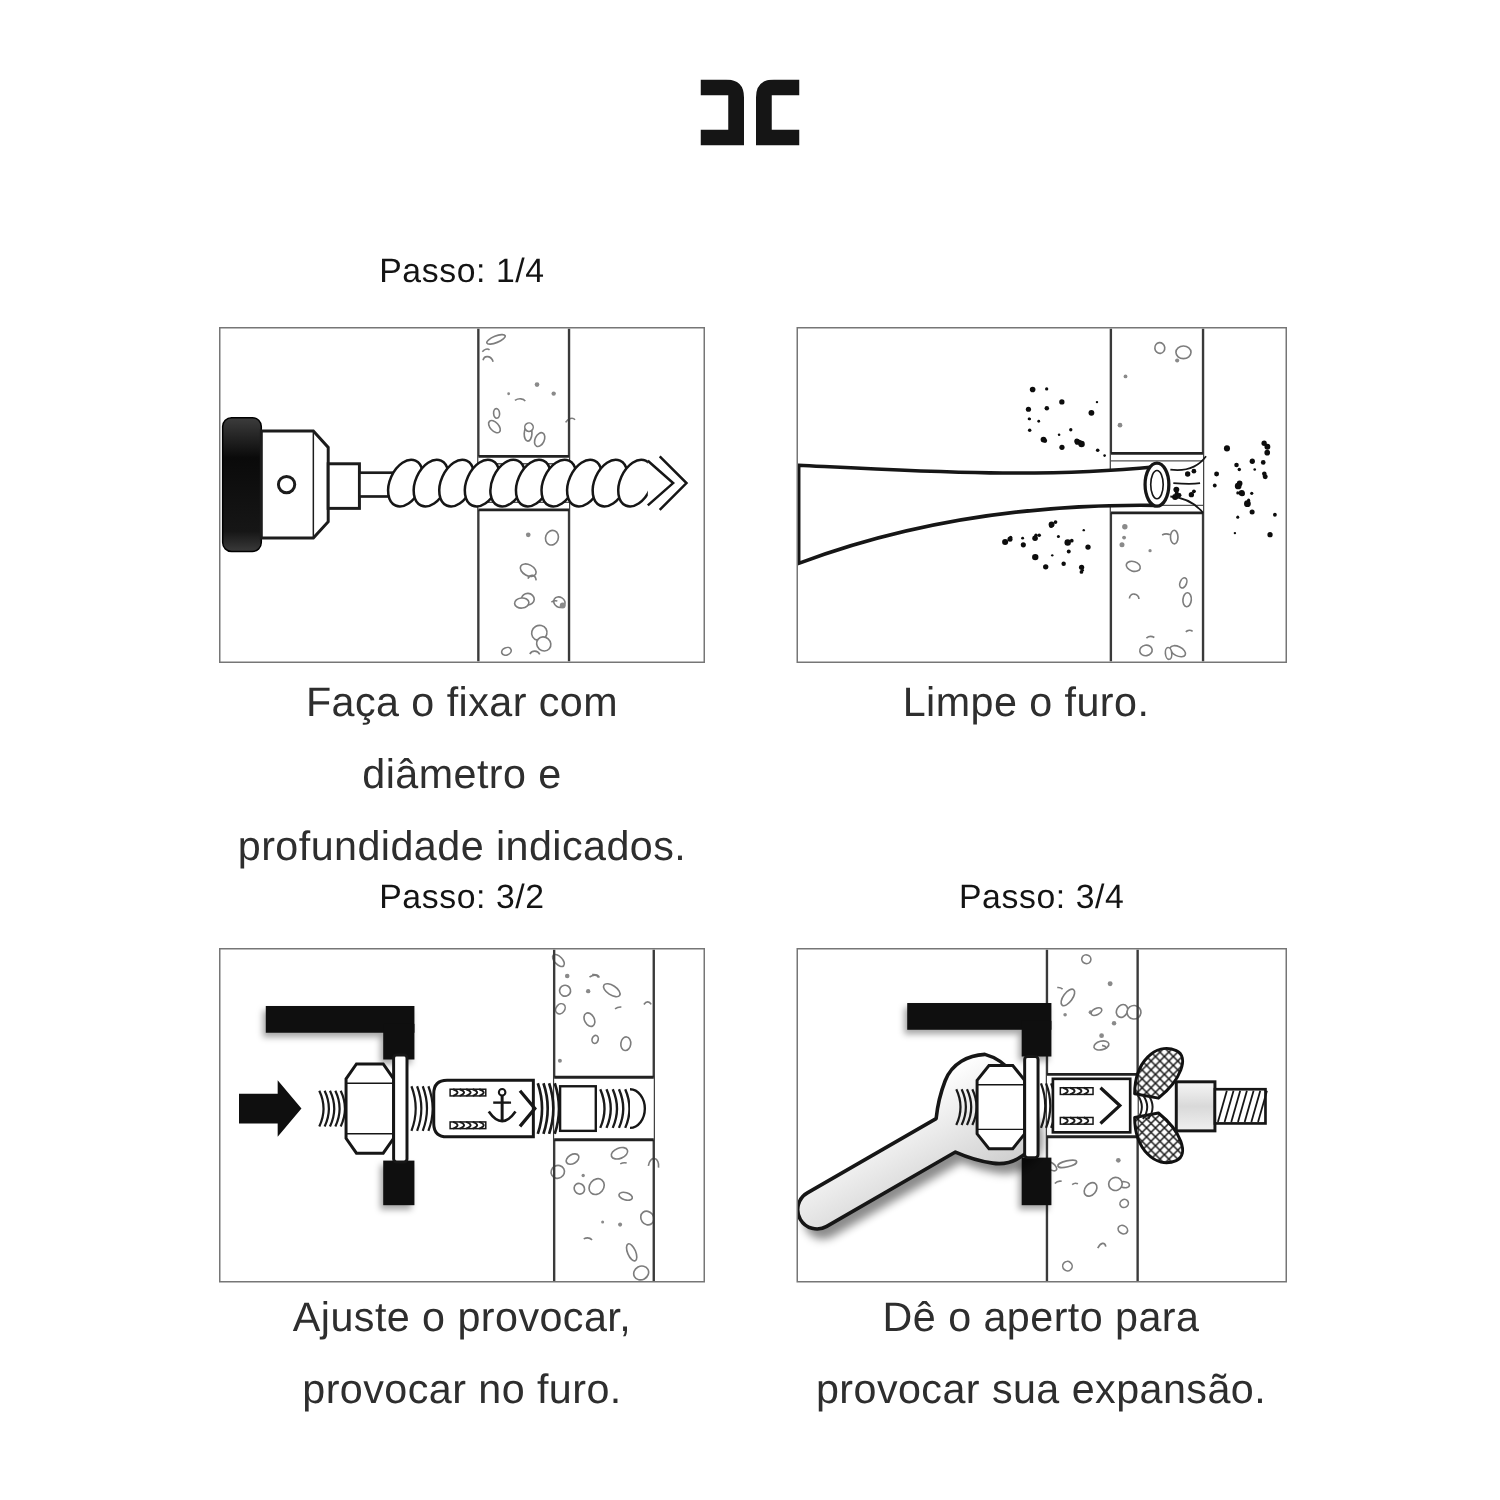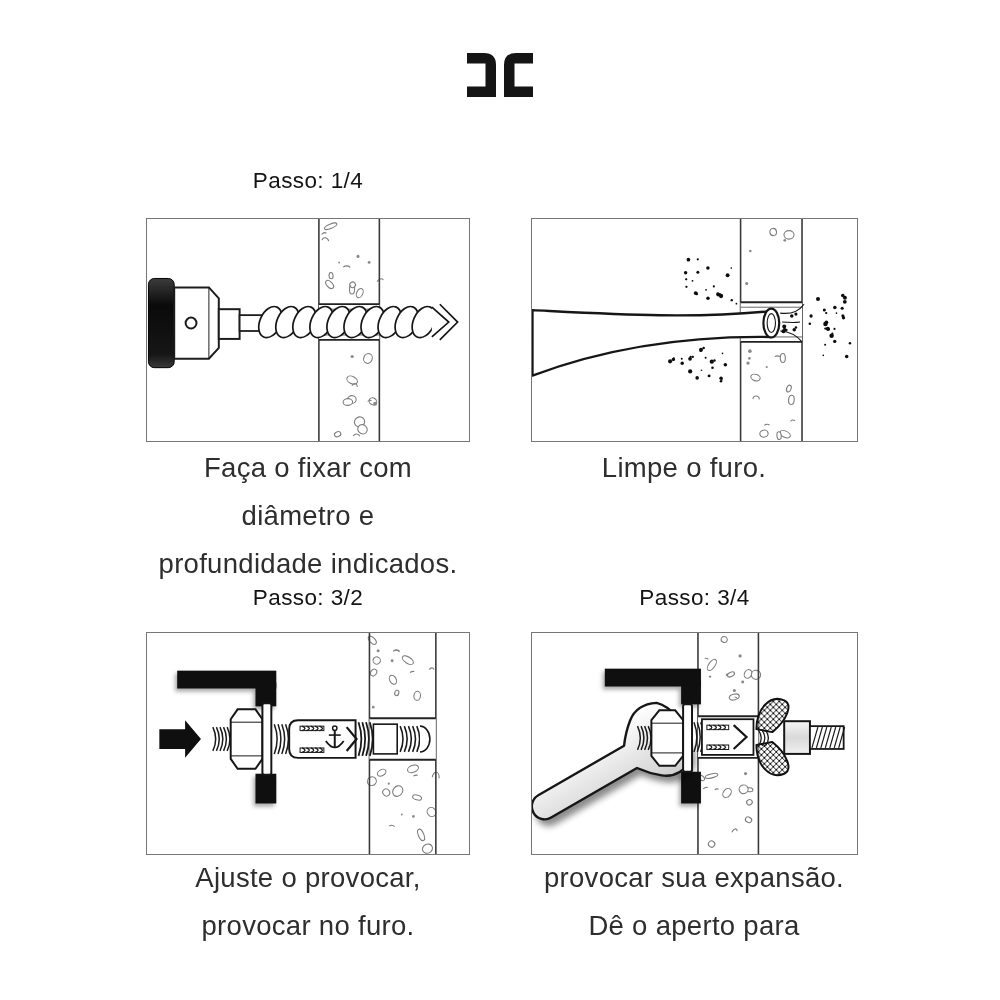--- a/index.html
+++ b/index.html
@@ -497,17 +497,17 @@
     <div>profundidade indicados.</div>
   </div>
   <div class="caption c2">
     <div>Limpe o furo.</div>
   </div>
   <div class="caption c3">
     <div>Ajuste o provocar,</div>
     <div>provocar no furo.</div>
   </div>
   <div class="caption c4">
+    <div>Dê o aperto para</div>
     <div>provocar sua expansão.</div>
-    <div>Dê o aperto para</div>
   </div>
 
 </div>
 
 </body></html>

